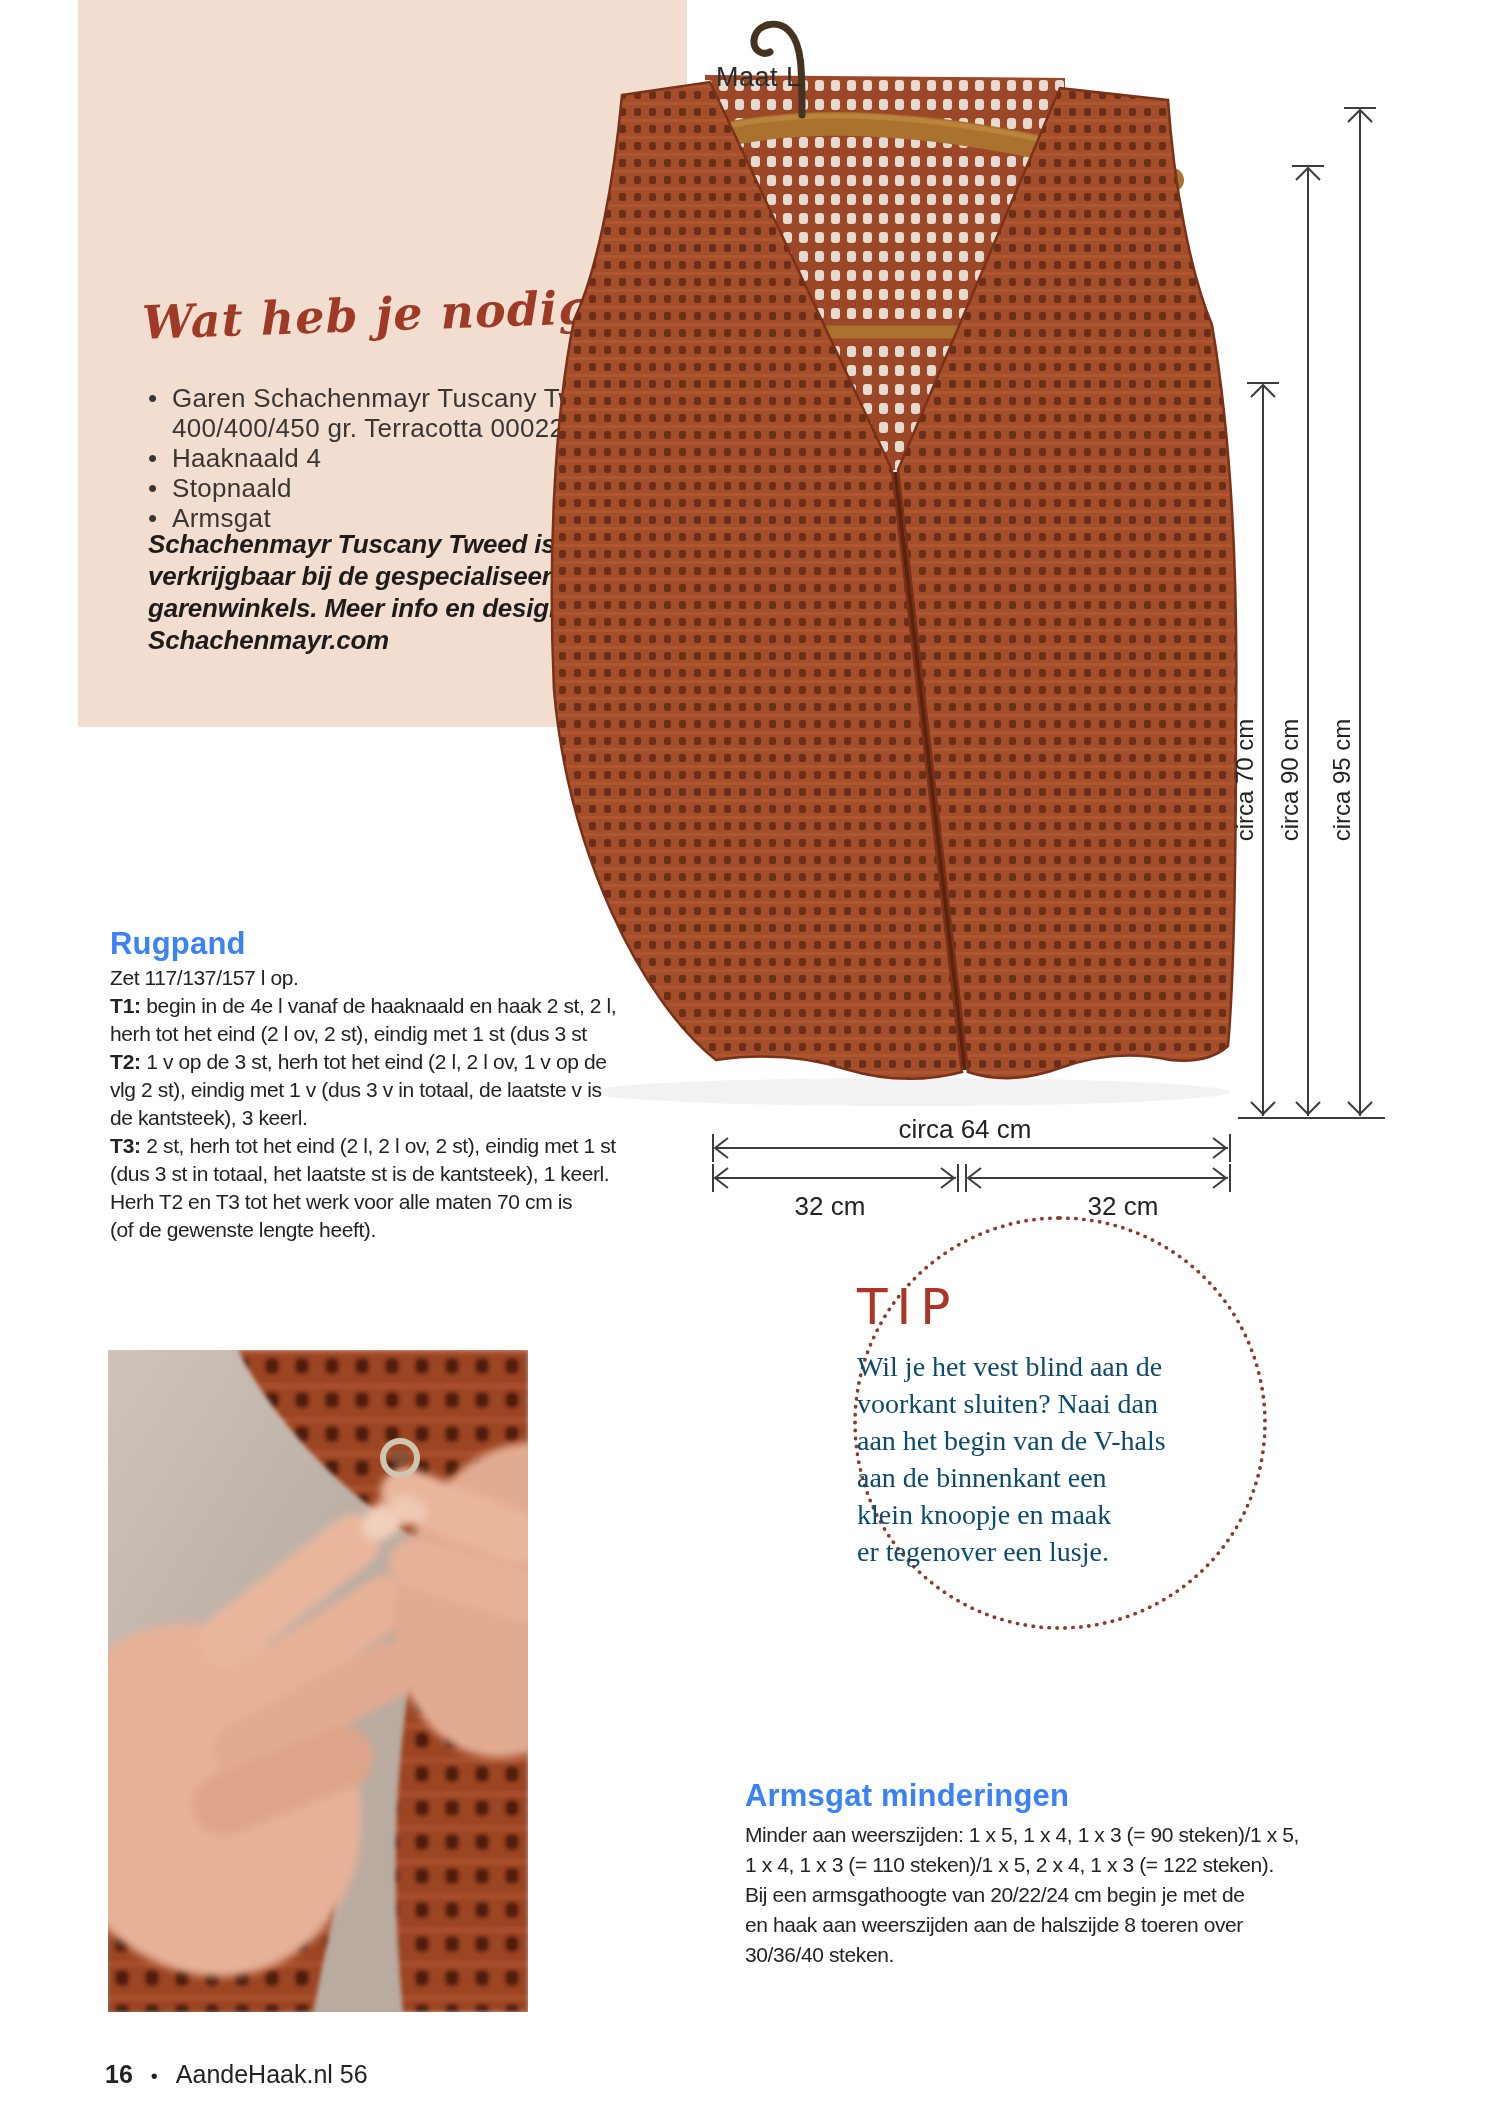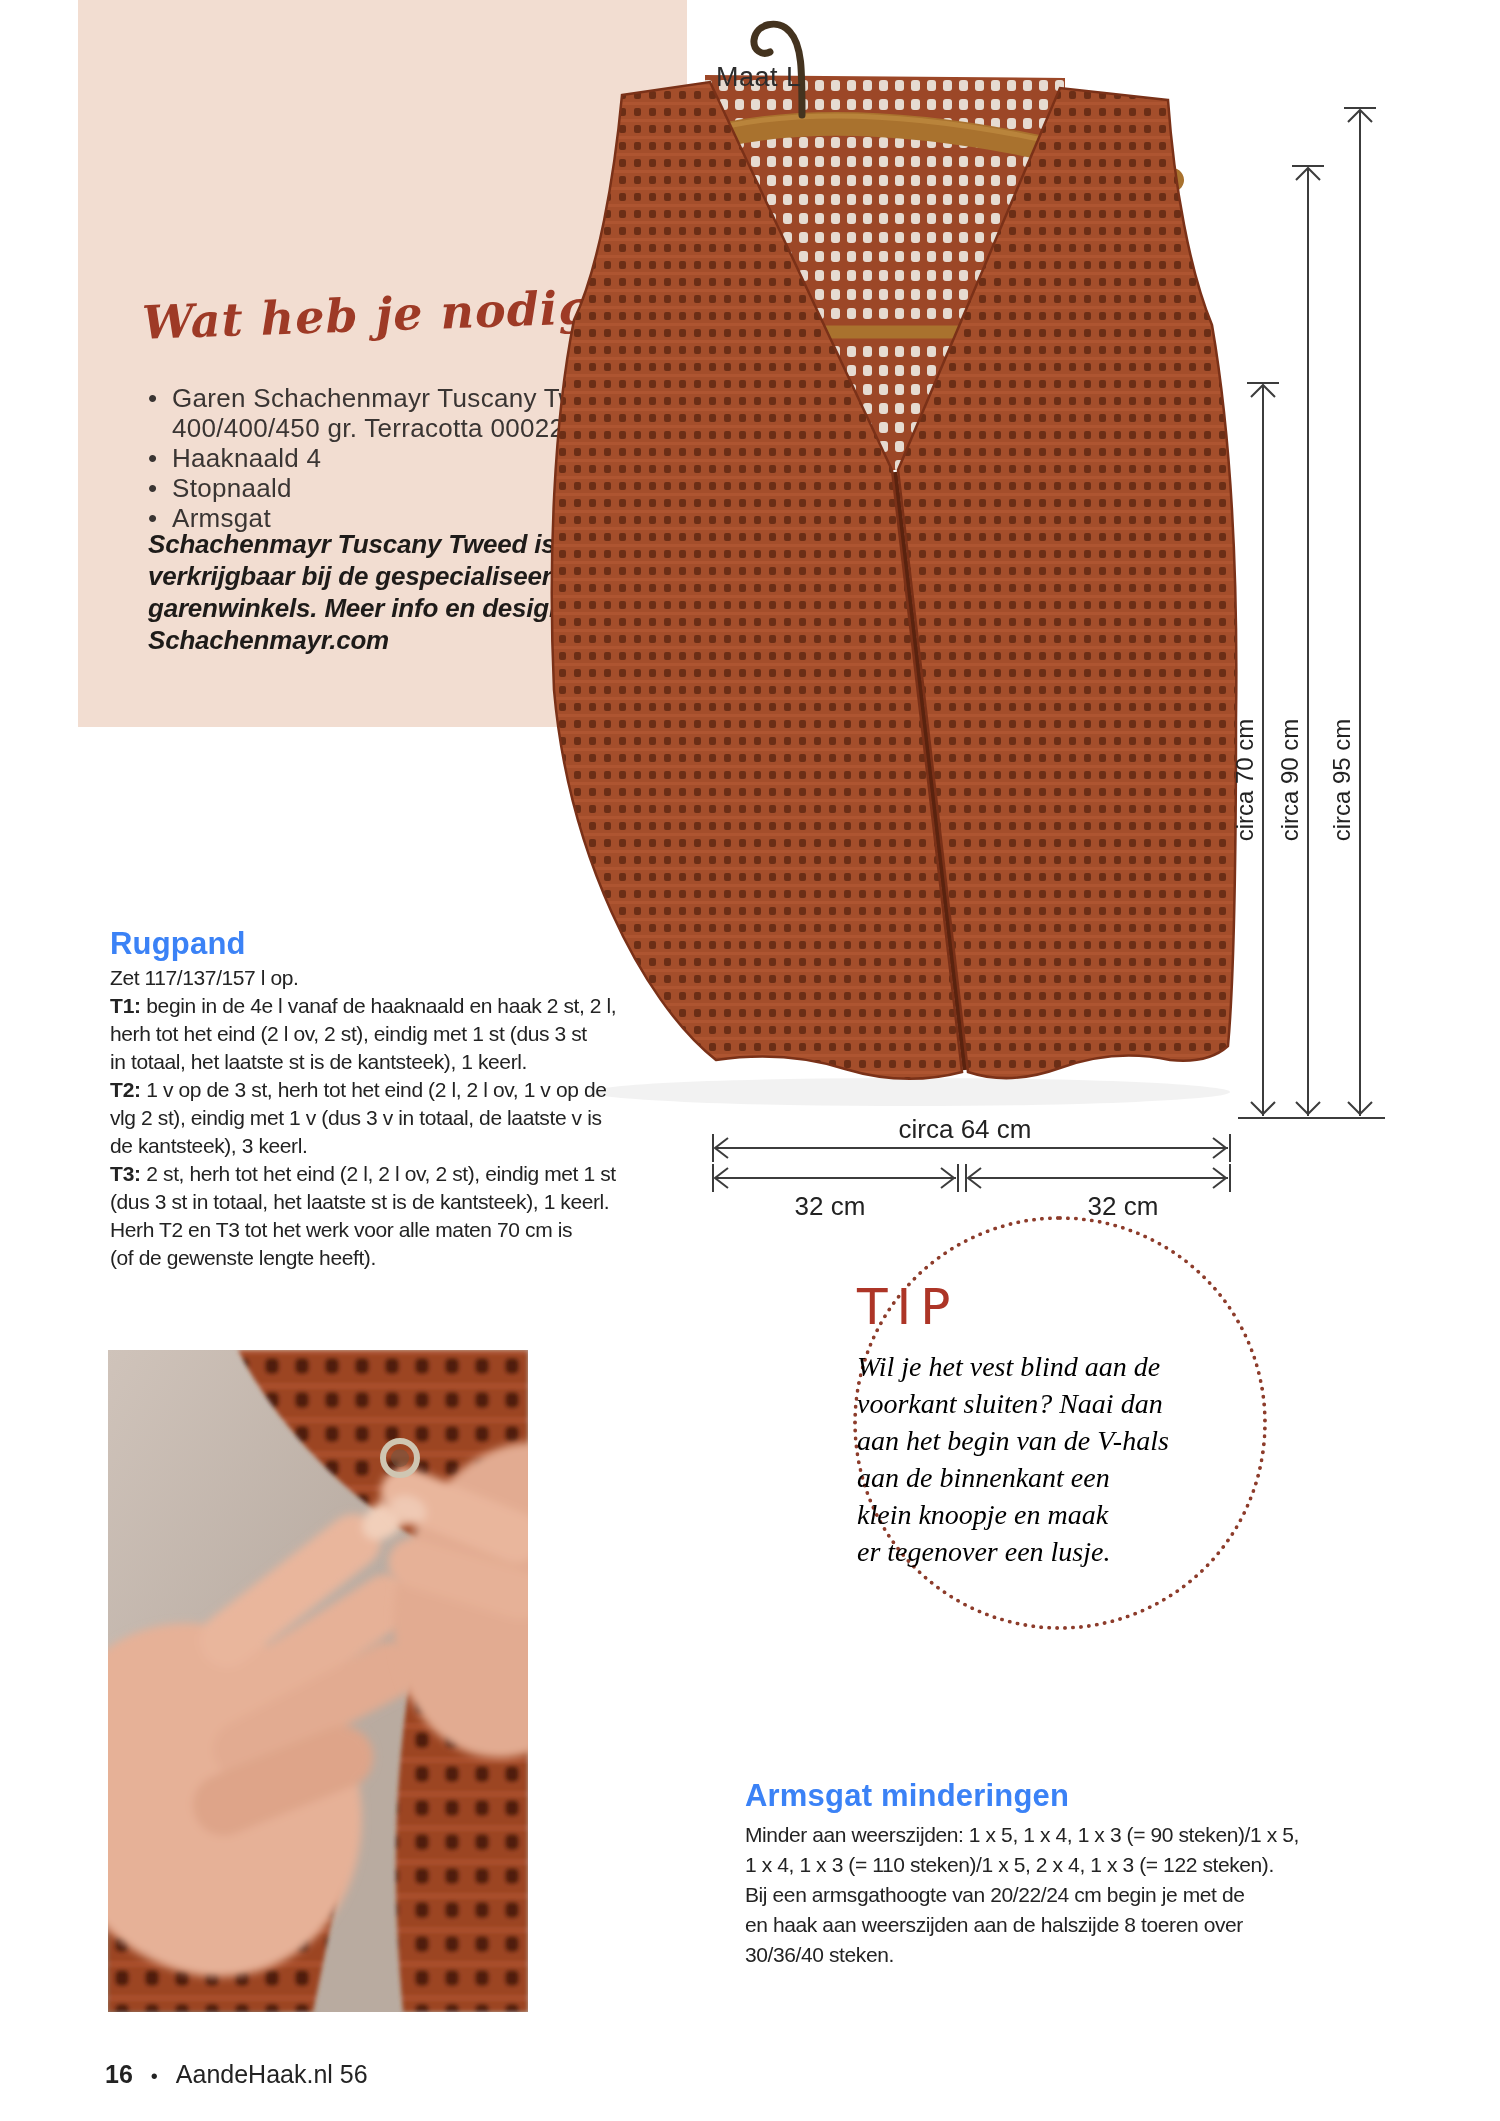--- a/index.html
+++ b/index.html
@@ -27,22 +27,22 @@
   .bodycol b{letter-spacing:-.2px;}
 
   
   .maat{left:716px;top:62px;font-size:27px;color:#2c2c2c;letter-spacing:.5px;}
 
   
   #tip-circle{left:853px;top:1216px;width:414px;height:414px;border-radius:50%;
               border:4px dotted #8d3c2b;box-sizing:border-box;text-align:left;}
   .tip-title{margin-top:58px;font-size:50px;letter-spacing:9px;color:#ad3527;
              font-family:"DejaVu Sans",sans-serif;}
-  .tip-body{margin-top:12px;font-family:"Liberation Serif",serif;font-style:italic;
-            font-size:28px;line-height:37px;color:#000000;}
+  .tip-body{margin-top:12px;font-family:"Liberation Serif",serif;
+            font-size:28px;line-height:37px;color:#0c4a6e;}
 
   
   #footer{left:105px;top:2060px;font-size:25px;color:#232323;display:flex;align-items:baseline;}
   #footer .pg{font-weight:700;}
   #footer .dot{margin:0 18px;font-size:20px;}
 
   svg{display:block;}
 </style>
 </head>
 <body>
@@ -166,21 +166,20 @@
     </g>
     <text x="130" y="1155" text-anchor="middle" font-size="26" fill="#222">32 cm</text>
     <text x="423" y="1155" text-anchor="middle" font-size="26" fill="#222">32 cm</text>
   </svg>
 
   <div class="abs sec-title" style="left:110px;top:926px;">Rugpand</div>
   <div class="abs bodycol" style="left:110px;top:964px;">
     <div><b></b><span>Zet 117/137/157 l op.</span></div>
     <div><b>T1:</b><span> begin in de 4e l vanaf de haaknaald en haak 2 st, 2 l,</span></div>
     <div><b></b><span>herh tot het eind (2 l ov, 2 st), eindig met 1 st (dus 3 st</span></div>
-    <div><b></b><span>in totaal, het laatste st is de kantsteek), 1 keerl.</span></div>
     <div><b>T2:</b><span> 1 v op de 3 st, herh tot het eind (2 l, 2 l ov, 1 v op de</span></div>
     <div><b></b><span>vlg 2 st), eindig met 1 v (dus 3 v in totaal, de laatste v is</span></div>
     <div><b></b><span>de kantsteek), 3 keerl.</span></div>
     <div><b>T3:</b><span> 2 st, herh tot het eind (2 l, 2 l ov, 2 st), eindig met 1 st</span></div>
     <div><b></b><span>(dus 3 st in totaal, het laatste st is de kantsteek), 1 keerl.</span></div>
     <div><b></b><span>Herh T2 en T3 tot het werk voor alle maten 70 cm is</span></div>
     <div><b></b><span>(of de gewenste lengte heeft).</span></div>
   </div>
 
   <svg class="abs" style="left:108px;top:1350px;" width="420" height="662" viewBox="0 0 420 662">

